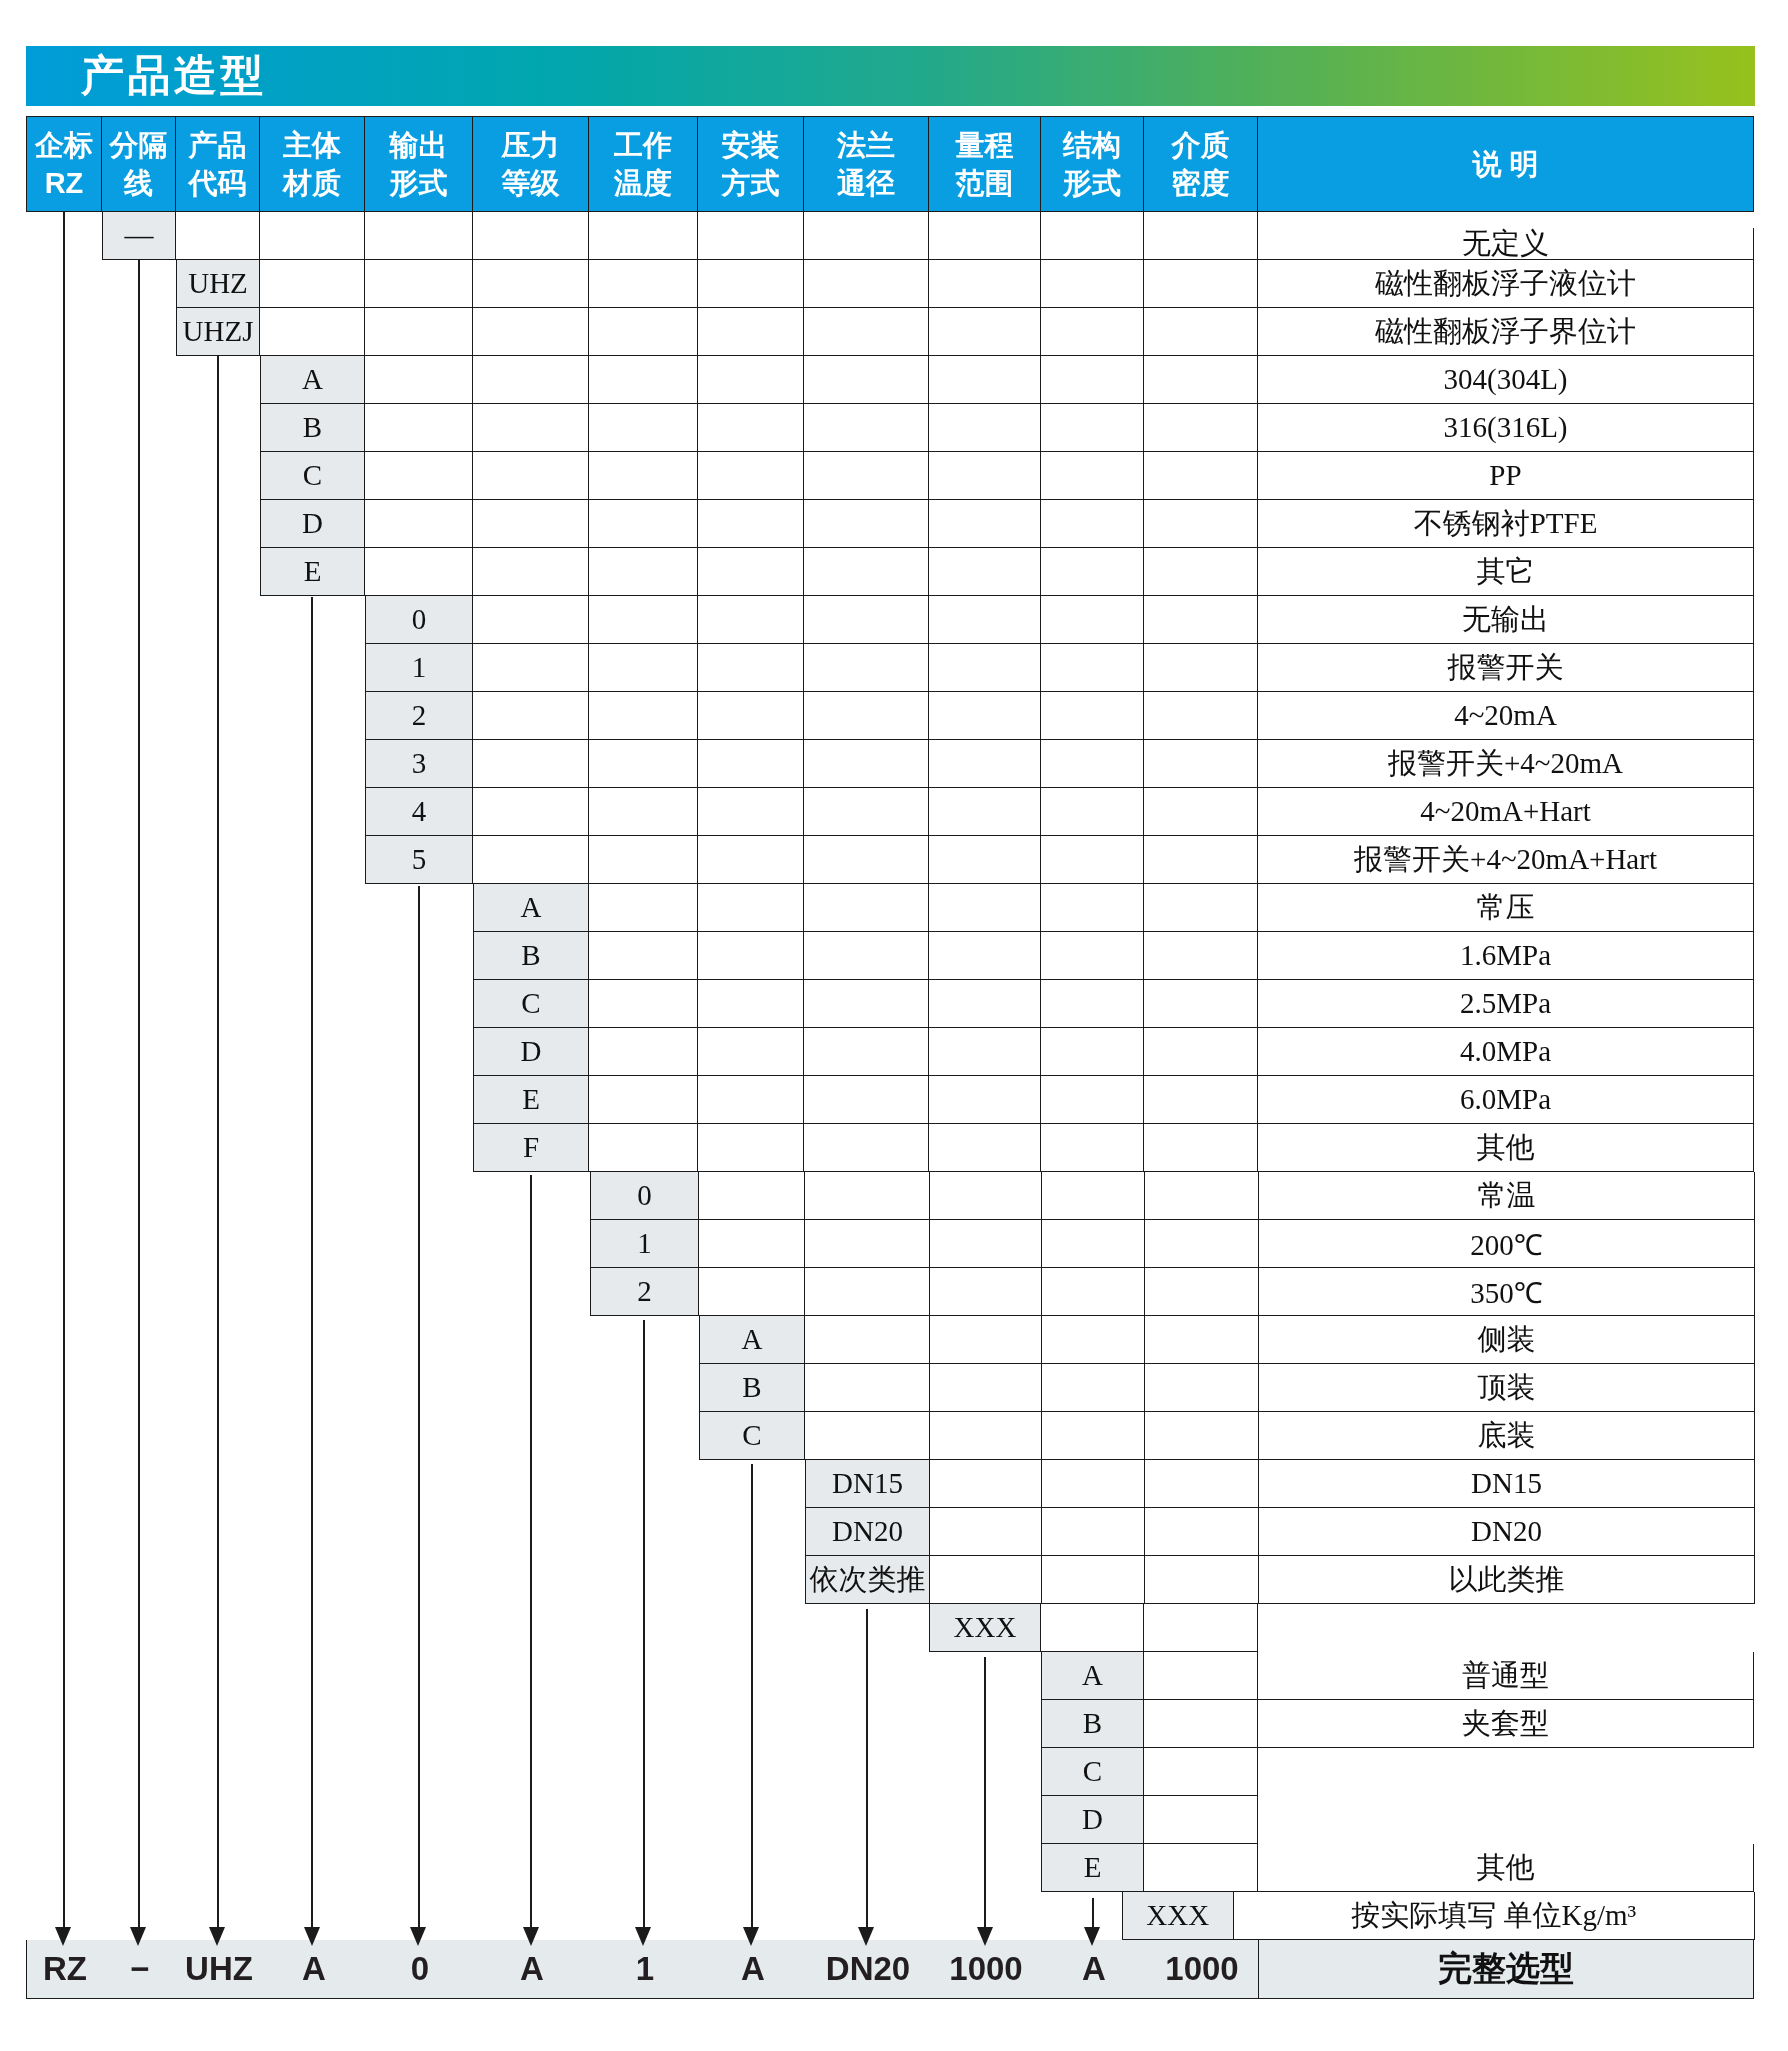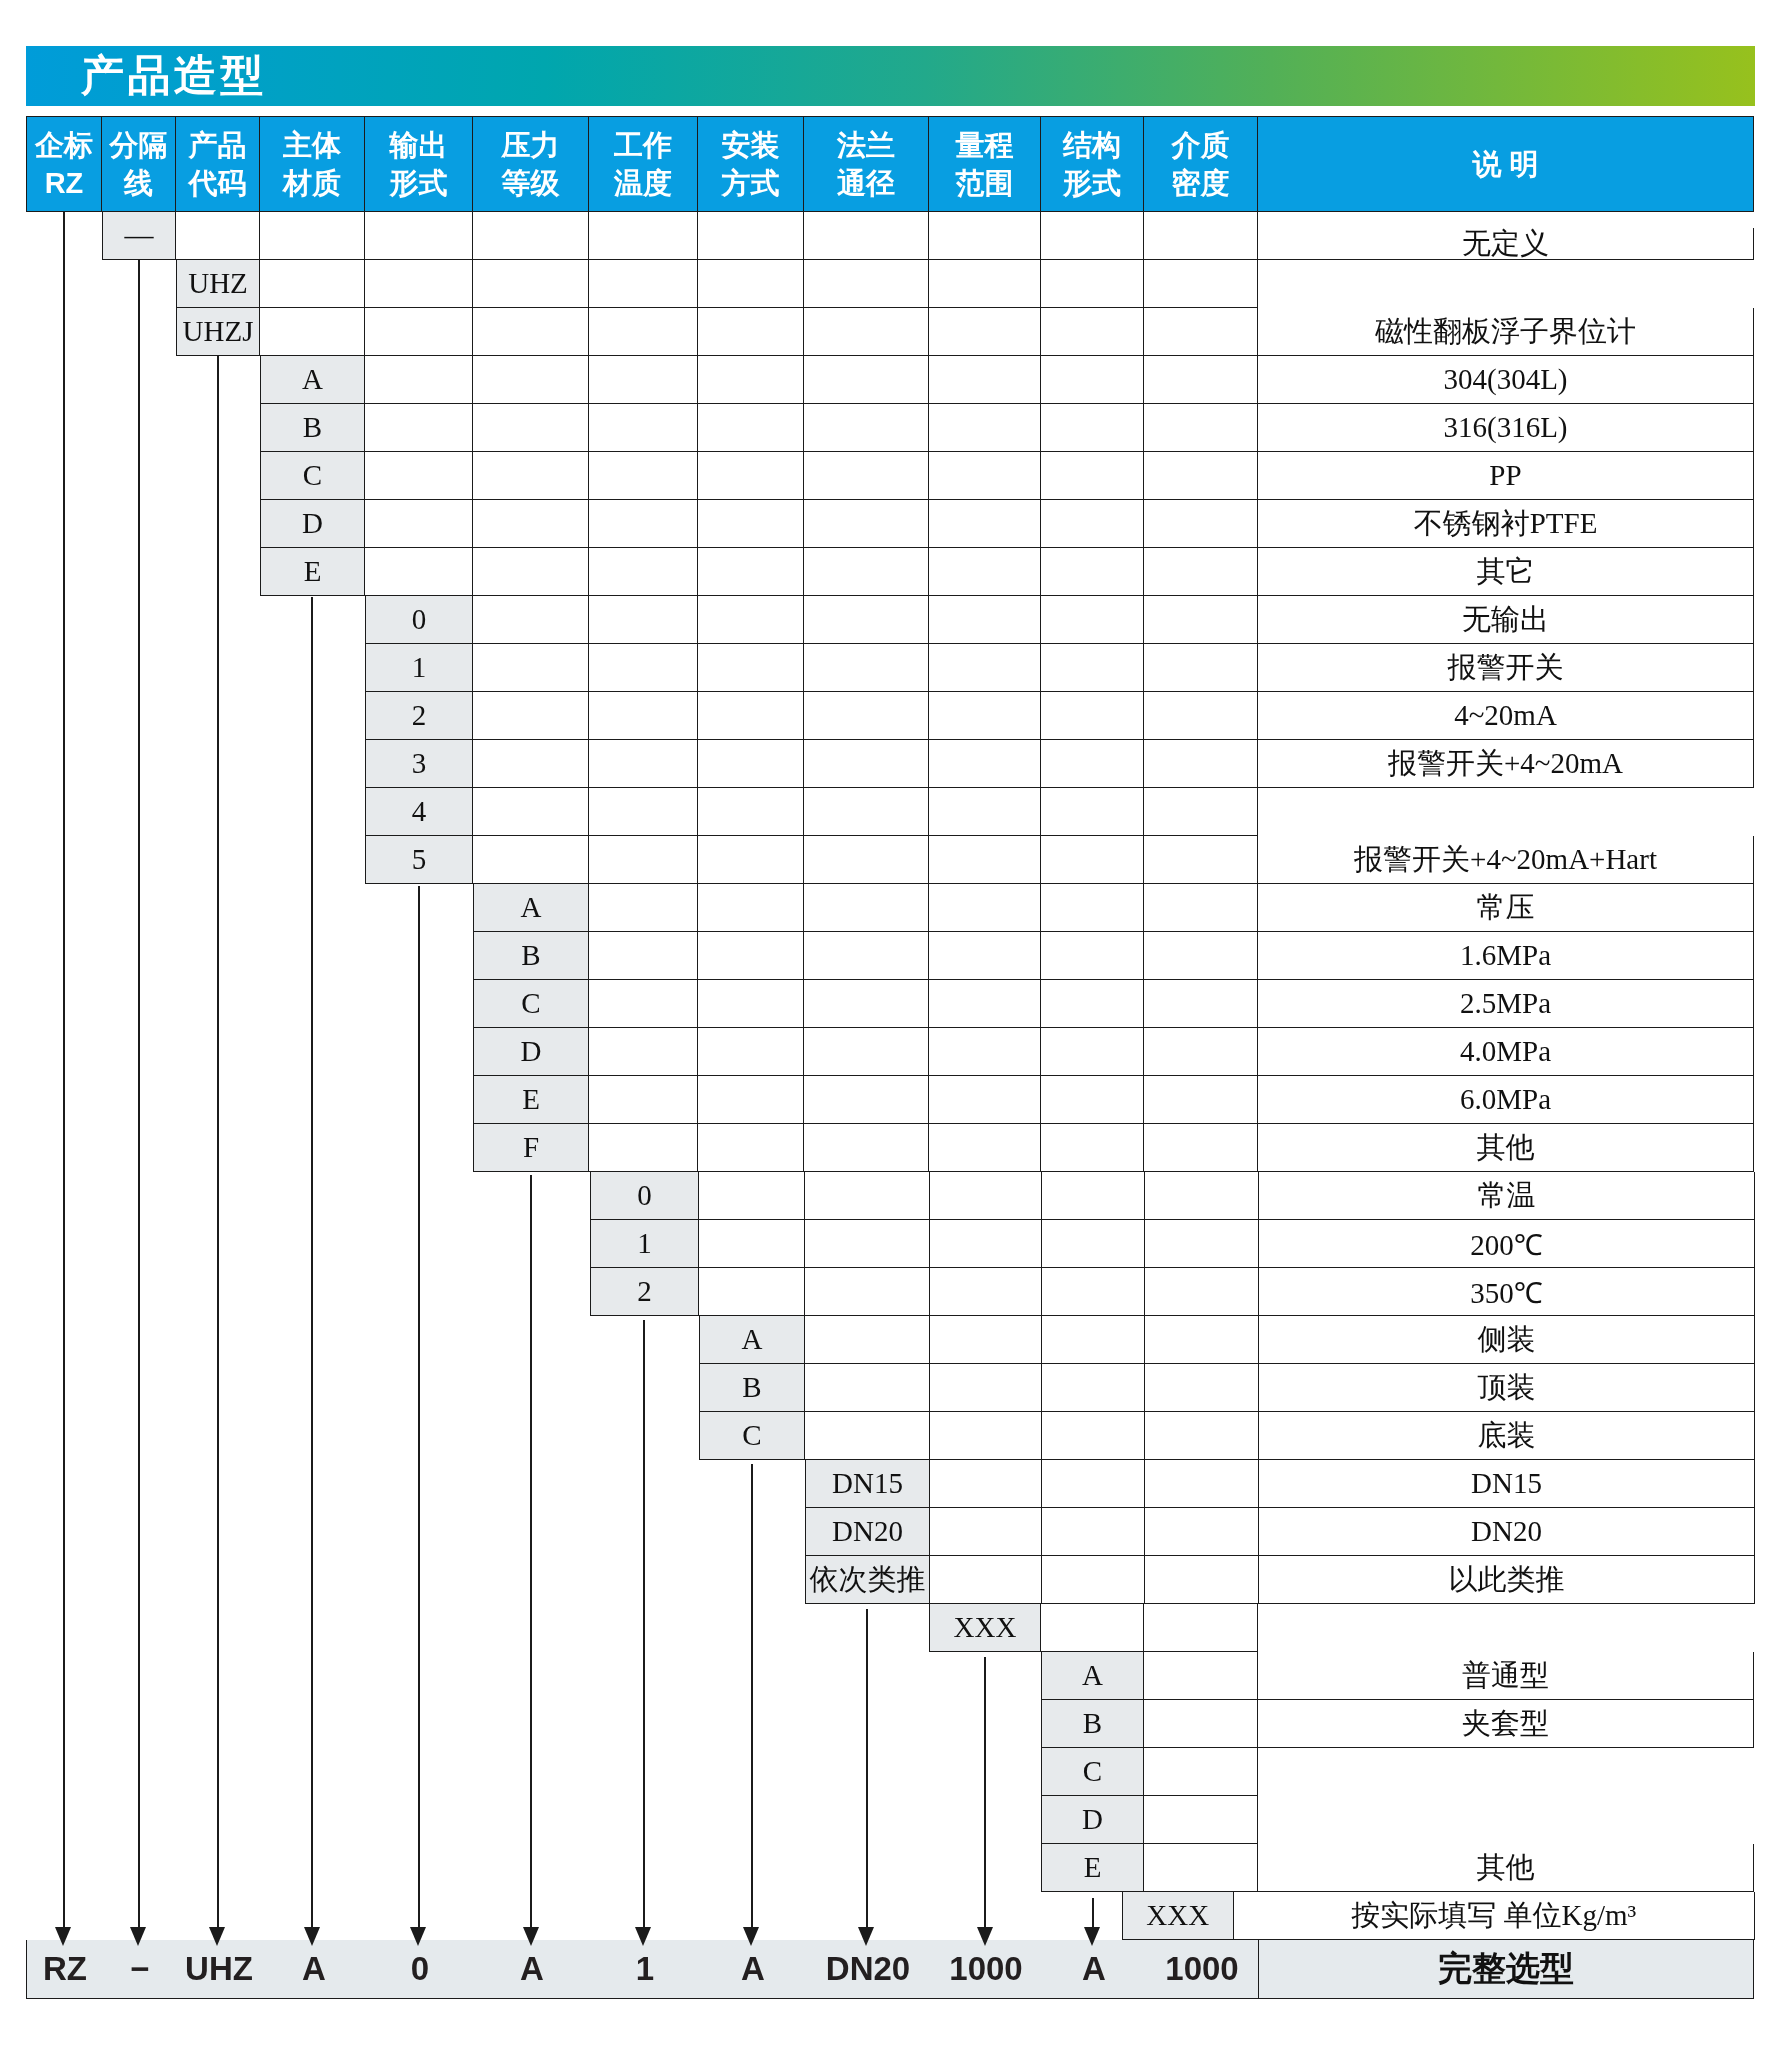--- a/index.html
+++ b/index.html
@@ -127,20 +127,21 @@
           <div class="cell step" style="width: 84px;">UHZ</div>
           <div class="cell" style="width: 105px;"></div>
           <div class="cell" style="width: 108px;"></div>
           <div class="cell" style="width: 116px;"></div>
           <div class="cell" style="width: 109px;"></div>
           <div class="cell" style="width: 106px;"></div>
           <div class="cell" style="width: 125px;"></div>
           <div class="cell" style="width: 112px;"></div>
           <div class="cell" style="width: 103px;"></div>
           <div class="cell" style="width: 114px;"></div>
+          <div class="cell desc" style="width: 496px;">磁性翻板浮子液位计</div>
         </div>
         <div class="trow">
           <div class="spacer" style="width: 150px;"></div>
           <div class="cell step" style="width: 84px;">UHZJ</div>
           <div class="cell" style="width: 105px;"></div>
           <div class="cell" style="width: 108px;"></div>
           <div class="cell" style="width: 116px;"></div>
           <div class="cell" style="width: 109px;"></div>
           <div class="cell" style="width: 106px;"></div>
           <div class="cell" style="width: 125px;"></div>
@@ -265,20 +266,21 @@
         <div class="trow">
           <div class="spacer" style="width: 339px;"></div>
           <div class="cell step" style="width: 108px;">4</div>
           <div class="cell" style="width: 116px;"></div>
           <div class="cell" style="width: 109px;"></div>
           <div class="cell" style="width: 106px;"></div>
           <div class="cell" style="width: 125px;"></div>
           <div class="cell" style="width: 112px;"></div>
           <div class="cell" style="width: 103px;"></div>
           <div class="cell" style="width: 114px;"></div>
+          <div class="cell desc" style="width: 496px;">4~20mA+Hart</div>
         </div>
         <div class="trow">
           <div class="spacer" style="width: 339px;"></div>
           <div class="cell step" style="width: 108px;">5</div>
           <div class="cell" style="width: 116px;"></div>
           <div class="cell" style="width: 109px;"></div>
           <div class="cell" style="width: 106px;"></div>
           <div class="cell" style="width: 125px;"></div>
           <div class="cell" style="width: 112px;"></div>
           <div class="cell" style="width: 103px;"></div>

